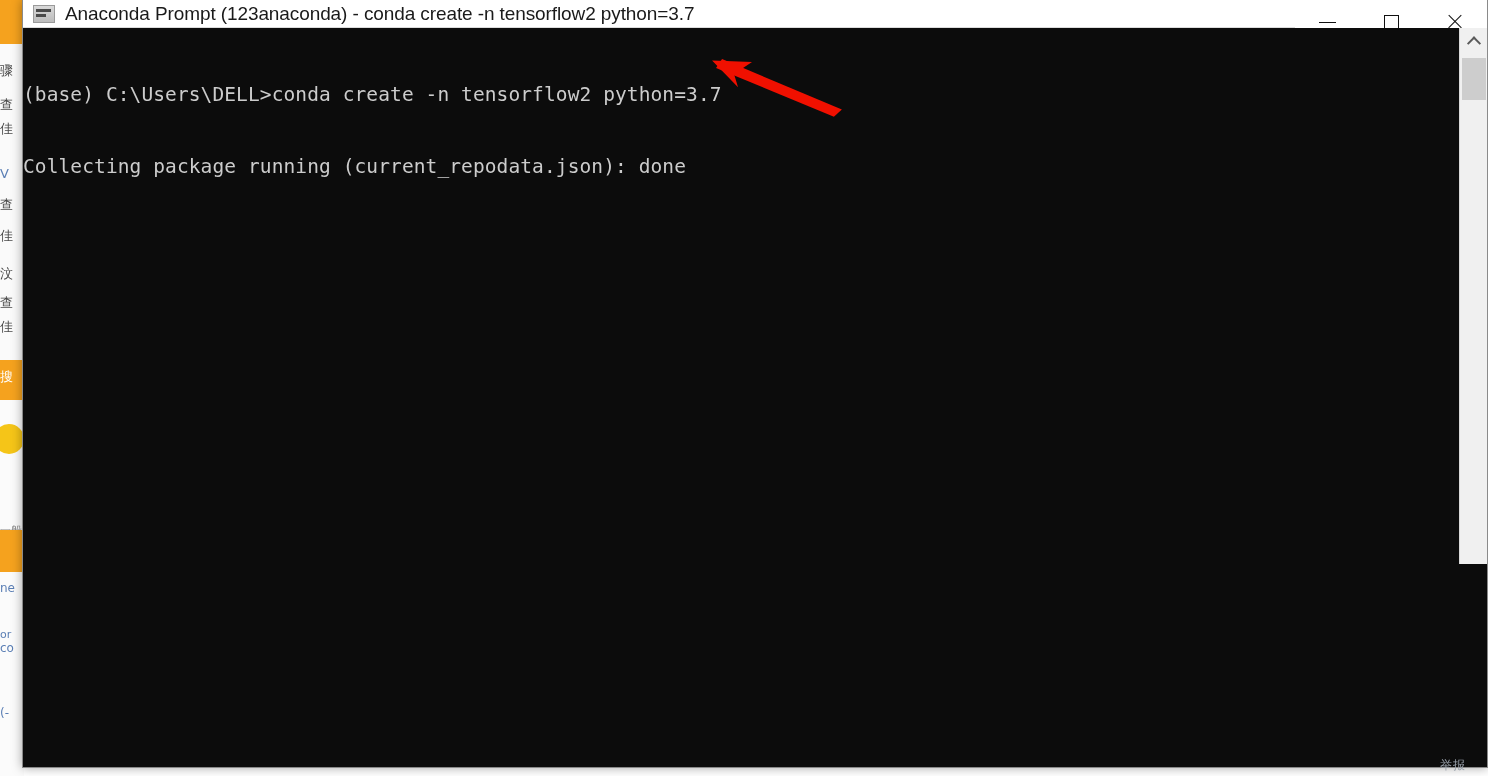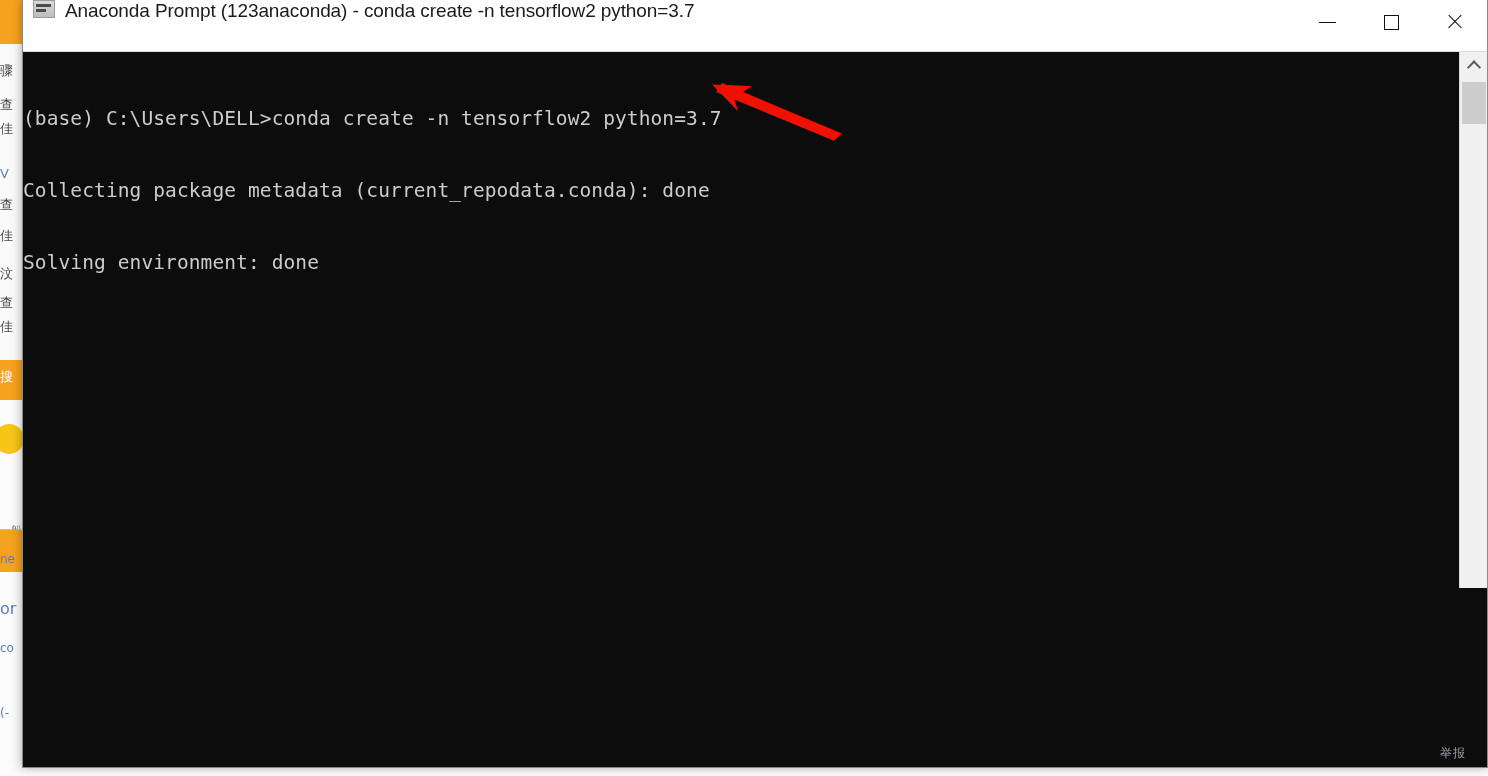--- a/index.html
+++ b/index.html
@@ -45,46 +45,46 @@
   .bg-text.blue { color: #5b7fb5; }
   .bg-avatar {
     position: absolute;
     left: -6px;
     width: 30px; height: 30px;
     border-radius: 50%;
     background: #f5c518;
   }
   .bg-report {
     position: absolute;
-    right: 22px; bottom: 14px;
+    right: 22px; bottom: 2px;
     font-size: 12px;
     color: #9aa2ac;
     font-family: "DejaVu Sans", sans-serif;
     letter-spacing: 1px;
   }
 
   
   .window {
     position: absolute;
     left: 22px; top: 0;
     width: 1466px;
     height: 768px;
     background: #0c0c0c;
     border: 1px solid #8a8a8a;
     border-top: none;
     box-shadow: 0 0 10px rgba(0,0,0,0.35);
   }
 
   .titlebar {
     position: relative;
-    height: 52px;
+    height: 28px;
     background: #ffffff;
     border-bottom: 1px solid #dcdcdc;
     display: flex;
-    align-items: flex-start;
+    align-items: center;
   }
   .title-icon {
     margin-left: 10px;
     width: 22px; height: 18px;
     flex: 0 0 auto;
     background: linear-gradient(#d9d9d9, #bcbcbc);
     border: 1px solid #9a9a9a;
     position: relative;
   }
   .title-icon::before {
@@ -237,22 +237,22 @@
     <div class="bg-strip" style="top:360px;height:40px;background:#f5a21e;"></div>
     <div class="bg-text" style="top:368px;color:#ffffff;">搜</div>
 
     <div class="bg-strip" style="top:400px;height:130px;background:#fbfbfb;"></div>
     <div class="bg-avatar" style="top:424px;"></div>
     <div class="bg-text" style="top:490px;color:#8b8b8b;font-size:11px;margin-top:32px;">一般</div>
 
     <div class="bg-strip" style="top:530px;height:42px;background:#f5a21e;"></div>
     <div class="bg-strip" style="top:572px;height:204px;background:#fbfbfb;"></div>
 
-    <div class="bg-text blue" style="top:551px;font-size:12px;">ne</div>
-    <div class="bg-text blue" style="top:600px;font-size:16px;">or</div>
+    <div class="bg-text blue" style="top:580px;font-size:12px;">ne</div>
+    <div class="bg-text blue" style="top:626px;font-size:11px;">or</div>
     <div class="bg-text blue" style="top:640px;font-size:12px;">co</div>
     <div class="bg-text blue" style="top:705px;font-size:12px;">(-</div>
   </div>
 
   <div class="window">
 
     <div class="titlebar">
       <div class="title-icon"></div>
       <div class="title-text">Anaconda Prompt (123anaconda) - conda  create -n tensorflow2 python=3.7</div>
 
@@ -266,22 +266,21 @@
         <button class="win-btn close">
           <span class="glyph-close"></span>
         </button>
       </div>
     </div>
 
     <div class="console-area">
 
       <div class="console-text">
         <span class="ln">(base) C:\Users\DELL&gt;conda create -n tensorflow2 python=3.7</span>
-        <span class="ln">Collecting package metadata (current_repodata.conda): done</span>
-        <span class="ln">Solving environment: done</span>
+        <span class="ln">Collecting package running (current_repodata.json): done</span>
         <span class="ln"></span>
         <span class="ln"></span>
         <span class="ln"></span>
         
         
         
         
         
         
         

